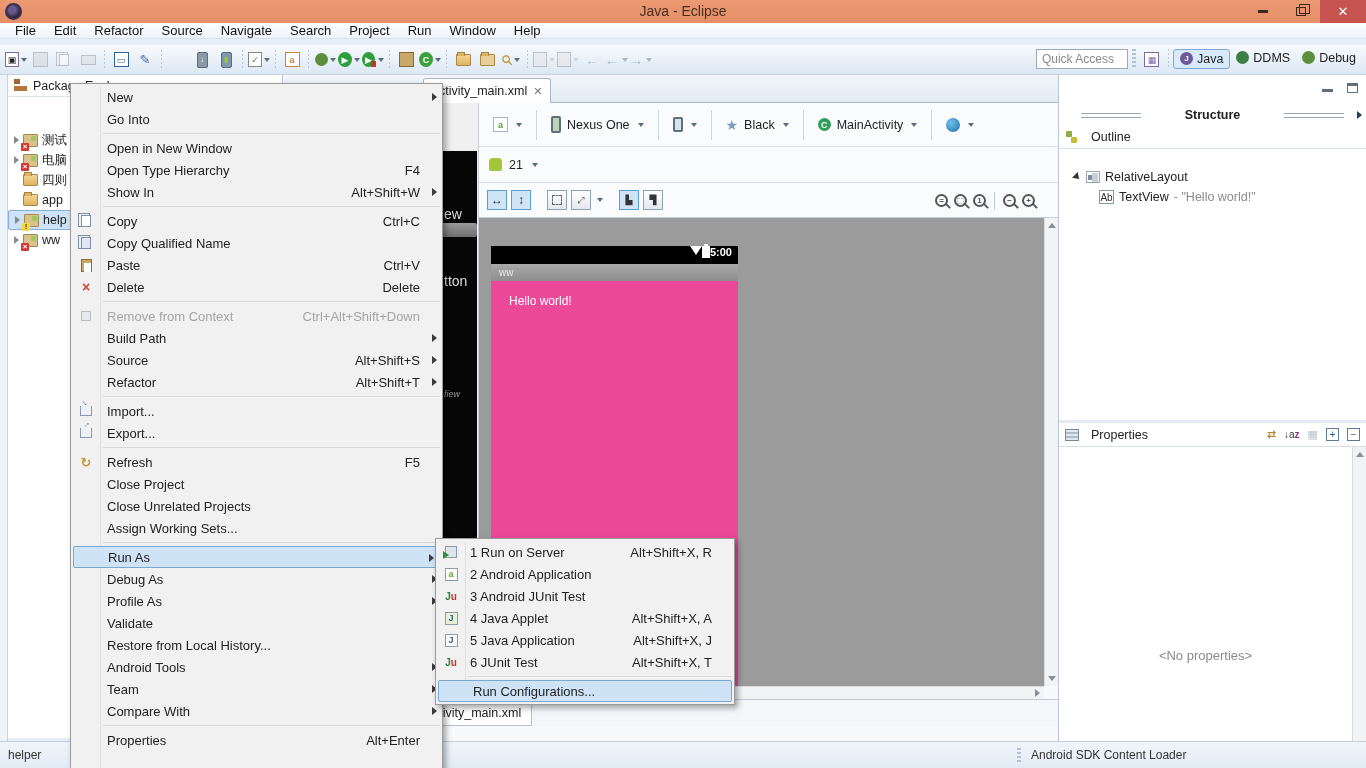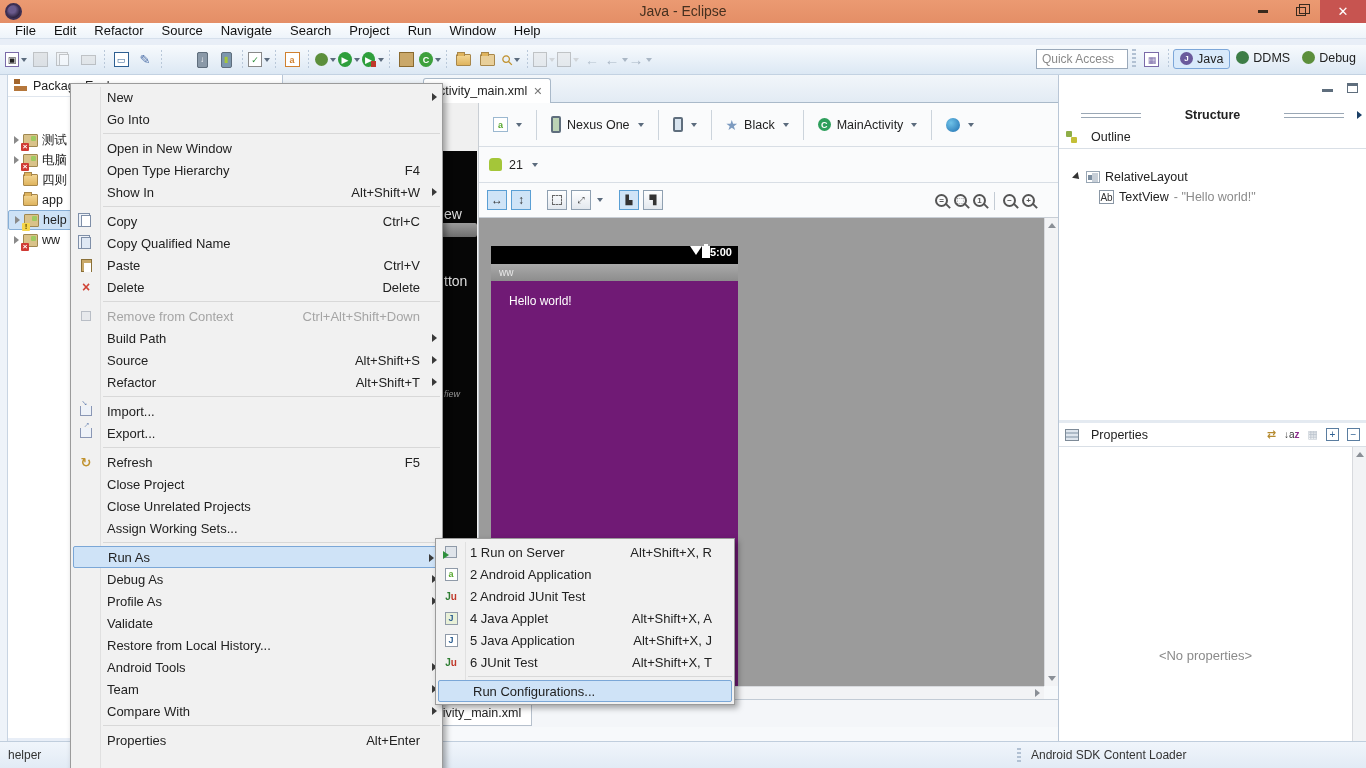--- a/index.html
+++ b/index.html
@@ -127,21 +127,21 @@
   #p-status { height:18px; background:#000; display:flex; justify-content:flex-end;
     padding-right:6px; }
   .wifi { width:0; height:0; border-left:6px solid transparent; border-right:6px solid transparent;
     border-top:9px solid #fff; }
   .batt { width:8px; height:12px; background:#fff; position:relative; }
   .batt:before { content:""; position:absolute; left:2px; top:-2px; width:4px; height:2px; background:#fff; }
   #p-time { color:#fff; font-size:11px; font-weight:bold; }
   #p-titlebar { height:17px; background:linear-gradient(#a9a9a9,#8d8d8d); display:flex; align-items:center;
     padding-left:8px; }
   #p-apptitle { color:#e9e9e9; font-size:10px; }
-  #p-body { position:absolute; left:0; top:35px; right:0; bottom:0; background:#701a75; }
+  #p-body { position:absolute; left:0; top:35px; right:0; bottom:0; background:#ec4899; }
   #p-hello { position:absolute; left:18px; top:13px; color:#fff; font-size:12px; }
 
   
   .vscroll { position:absolute; right:0; top:143px; width:14px; bottom:55px; background:#f2f3f5; border-left:1px solid #d8dade; }
   .sb-arrow { position:absolute; left:3px; width:0; height:0; border-left:4px solid transparent; border-right:4px solid transparent; }
   .sb-up { top:5px; border-bottom:5px solid #8a8f96; }
   .sb-dn { bottom:5px; border-top:5px solid #8a8f96; }
   .hscroll { position:absolute; left:196px; right:14px; bottom:42px; height:13px; background:#f2f3f5; border-top:1px solid #d8dade; }
   .sb-rt { position:absolute; right:4px; top:2px; width:0; height:0; border-top:4px solid transparent; border-bottom:4px solid transparent; border-left:5px solid #8a8f96; }
   #btabstrip { position:absolute; left:0; bottom:14px; width:100%; height:28px; background:#f4f6f9; border-top:1px solid #c2cbd5; }
@@ -734,21 +734,21 @@
       <span class="mshort">Alt+Shift+X, R</span>
     </div>
   <div class="mi">
       <span class="mic">
         <span class="ic-aapp">a</span>
       </span>
       <span class="mlabel">2 Android Application</span>
     </div>
   <div class="mi">
       <span class="mic ic-ju">J<b>u</b></span>
-      <span class="mlabel">2 Android JUnit Test</span>
+      <span class="mlabel">3 Android JUnit Test</span>
     </div>
   <div class="mi">
       <span class="mic">
         <span class="ic-japp" style="background:#e8f0d8;">J</span>
       </span>
       <span class="mlabel">4 Java Applet</span>
       <span class="mshort">Alt+Shift+X, A</span>
     </div>
   <div class="mi">
       <span class="mic">

